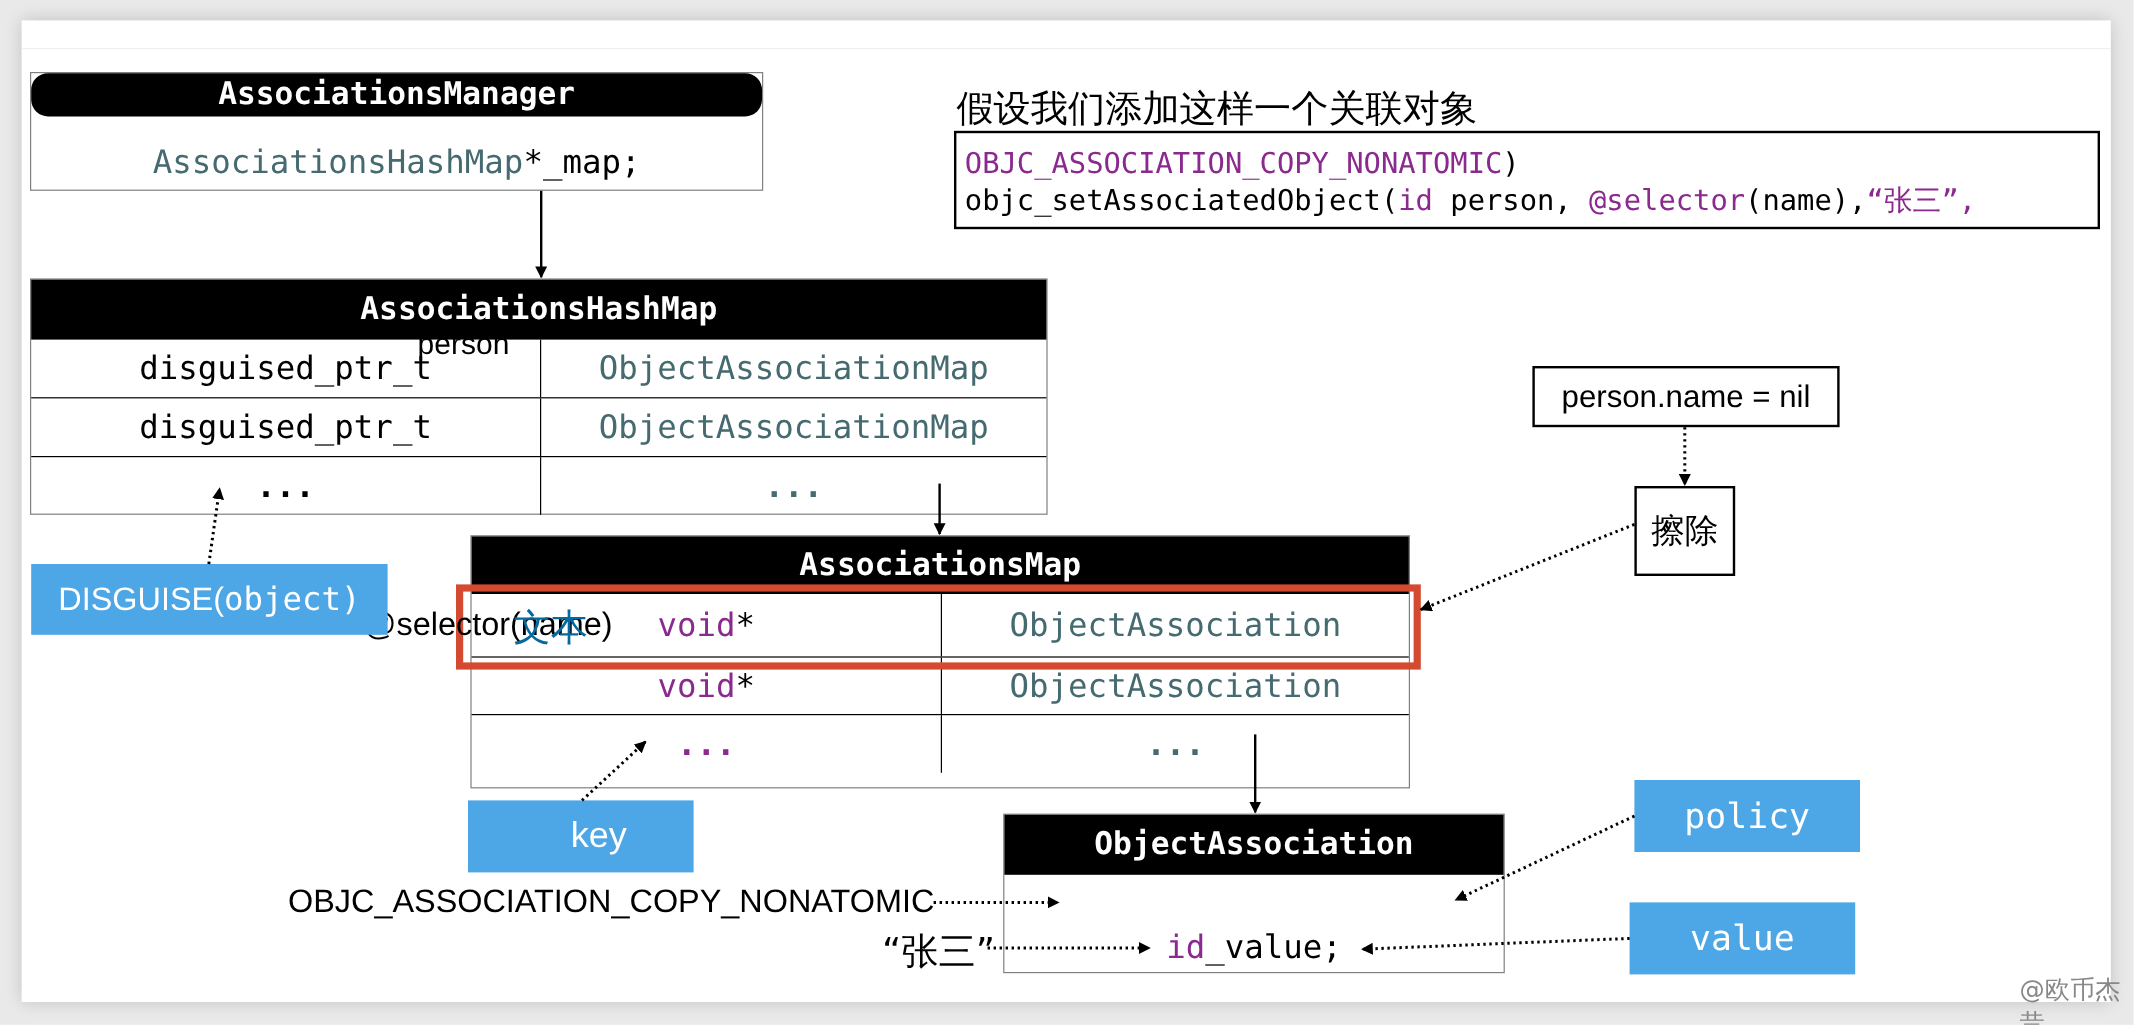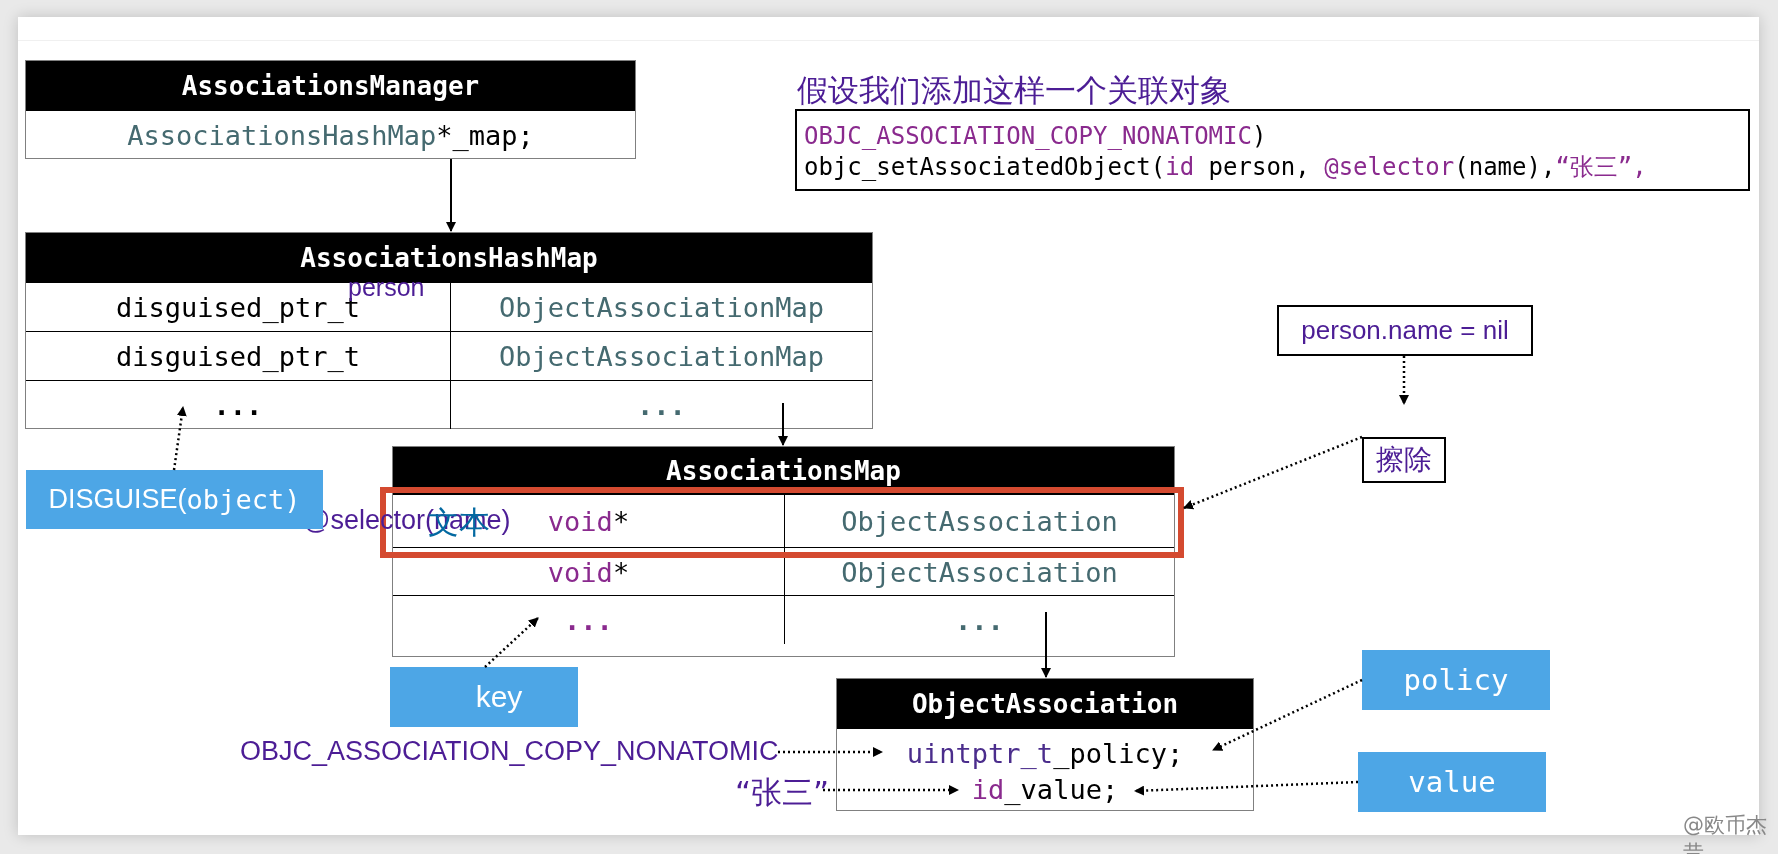--- a/index.html
+++ b/index.html
@@ -25,21 +25,21 @@
   .row { position:absolute; left:0; right:0; display:flex; border-top:1.5px solid #000; }
   .row:first-of-type { border-top:none; }
   .cell {
     display:flex; align-items:center; justify-content:center;
     font-family:"DejaVu Sans Mono", monospace; font-size:27px; color:#000; box-sizing:border-box;
   }
   .cell.divider { border-right:1.5px solid #000; }
   .teal { color:#456a70; }
   .purple { color:#8a2a8e; }
   .violet { color:#4b2d8c; }
-  .red { color:#4c1d95; }
+  .red { color:#000000; }
   .blue-box {
     background:#4da6e6; color:#fff; display:flex; align-items:center; justify-content:center;
   }
   svg.overlay { position:absolute; left:0; top:0; width:1778px; height:854px; pointer-events:none; }
 </style>
 </head>
 <body>
 
 <div class="page"></div>
 <div class="topline"></div>
@@ -49,21 +49,21 @@
 <div class="abs mono" style="left:795px; top:109px; width:955px; height:82px; border:2.5px solid #000; padding:10px 0 0 7px; font-size:24px; line-height:31px; color:#000;">
   <div>
     <span class="purple">OBJC_ASSOCIATION_COPY_NONATOMIC</span><span>)</span>
   </div>
   <div>
     <span>objc_setAssociatedObject(</span><span class="purple">id</span><span> person, </span><span class="purple">@selector</span><span>(name),</span><span class="purple">“张三”,</span>
   </div>
 </div>
 
 <div class="abs tbl" style="left:25px; top:60px; width:611px; height:99px;">
-  <div class="thead" style="height:50px;">AssociationsManager</div>
+  <div class="thead" style="height:36px;border-radius:14px;">AssociationsManager</div>
   <div class="cell" style="position:absolute; left:0; right:0; top:50px; height:48px;">
     <span class="teal">AssociationsHashMap</span>
       <span> *_map;</span>
   </div>
 </div>
 
 <div class="abs tbl" style="left:25px; top:232px; width:848px; height:197px;">
   <div class="thead" style="height:50px;">AssociationsHashMap</div>
   <div class="row" style="top:50px; height:48px; border-top:none;">
     <div class="cell divider" style="width:425px;">disguised_ptr_t</div>
@@ -103,43 +103,39 @@
     <div class="cell teal" style="flex:1; font-weight:bold;">...</div>
   </div>
 </div>
 
 <div class="abs" style="left:380px; top:487px; width:804px; height:71px; border:6px solid #d44a30;"></div>
 <div class="abs red" style="left:303px; top:505px; font-size:27px; font-family:'Liberation Sans',sans-serif;">@selector(name)</div>
 <div class="abs" style="left:392px; top:502px; font-size:31px; color:#0369a1;margin-left:36px;">文本</div>
 
 <div class="abs tbl" style="left:836px; top:678px; width:418px; height:133px;">
   <div class="thead" style="height:50px;">ObjectAssociation</div>
-  <div class="cell" style="position:absolute; left:0; right:0; top:56px; height:36px;">
-    <span class="violet">uintptr_t</span>
-      <span> _policy;</span>
-  </div>
   <div class="cell" style="position:absolute; left:0; right:0; top:92px; height:36px;">
     <span class="purple">id</span>
       <span> _value;</span>
   </div>
 </div>
 
 <div class="abs blue-box" style="left:26px; top:470px; width:297px; height:59px; font-size:27px;">
   <span style="font-family:'Liberation Sans',sans-serif;">DISGUISE(</span>
     <span class="mono">object)</span>
 </div>
 <div class="abs blue-box" style="left:390px; top:667px; width:188px; height:60px; font-size:30px; font-family:'Liberation Sans',sans-serif;padding-left:30px;">key</div>
 <div class="abs blue-box mono" style="left:1362px; top:650px; width:188px; height:60px; font-size:29px;">policy</div>
 <div class="abs blue-box mono" style="left:1358px; top:752px; width:188px; height:60px; font-size:29px;">value</div>
 
 <div class="abs red" style="left:240px; top:736px; font-size:27px; font-family:'Liberation Sans',sans-serif;">OBJC_ASSOCIATION_COPY_NONATOMIC</div>
 <div class="abs red" style="left:735px; top:772px; font-size:31px; font-family:'DejaVu Sans',sans-serif;">“张三”</div>
 
 <div class="abs red" style="left:1277px; top:305px; width:256px; height:51px; border:2px solid #000; display:flex; align-items:center; justify-content:center; font-size:26px; font-family:'Liberation Sans',sans-serif;">person.name = nil</div>
-<div class="abs red" style="left:1362px; top:405px; width:84px; height:46px; border:2px solid #000; display:flex; align-items:center; justify-content:center; font-size:28px;margin-top:32px;">擦除</div>
+<div class="abs red" style="left:1362px; top:405px; width:84px; height:75px; border:2px solid #000; display:flex; align-items:center; justify-content:center; font-size:28px;">擦除</div>
 
 <div class="abs" style="left:1683px; top:811px; font-size:21px; color:#888;">@欧币杰昔</div>
 
 <svg class="overlay">
   <defs>
     <marker id="ah" markerWidth="10" markerHeight="10" refX="9" refY="5" orient="auto" markerUnits="userSpaceOnUse">
       <path d="M0,0 L10,5 L0,10 z" fill="#000"></path>
     </marker>
   </defs>
   <line x1="451" y1="159" x2="451" y2="231" stroke="#000" stroke-width="2" marker-end="url(#ah)"></line>

